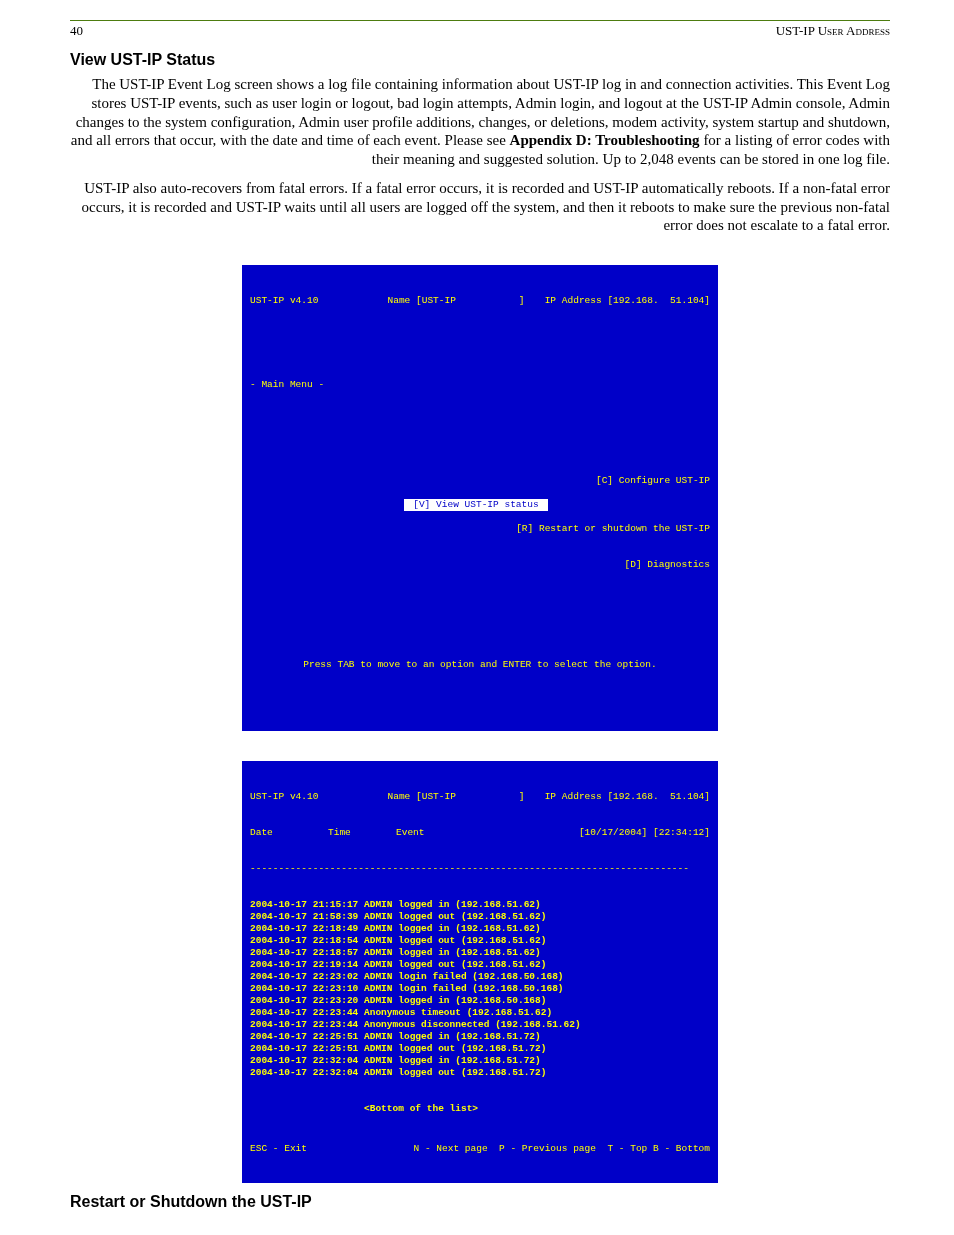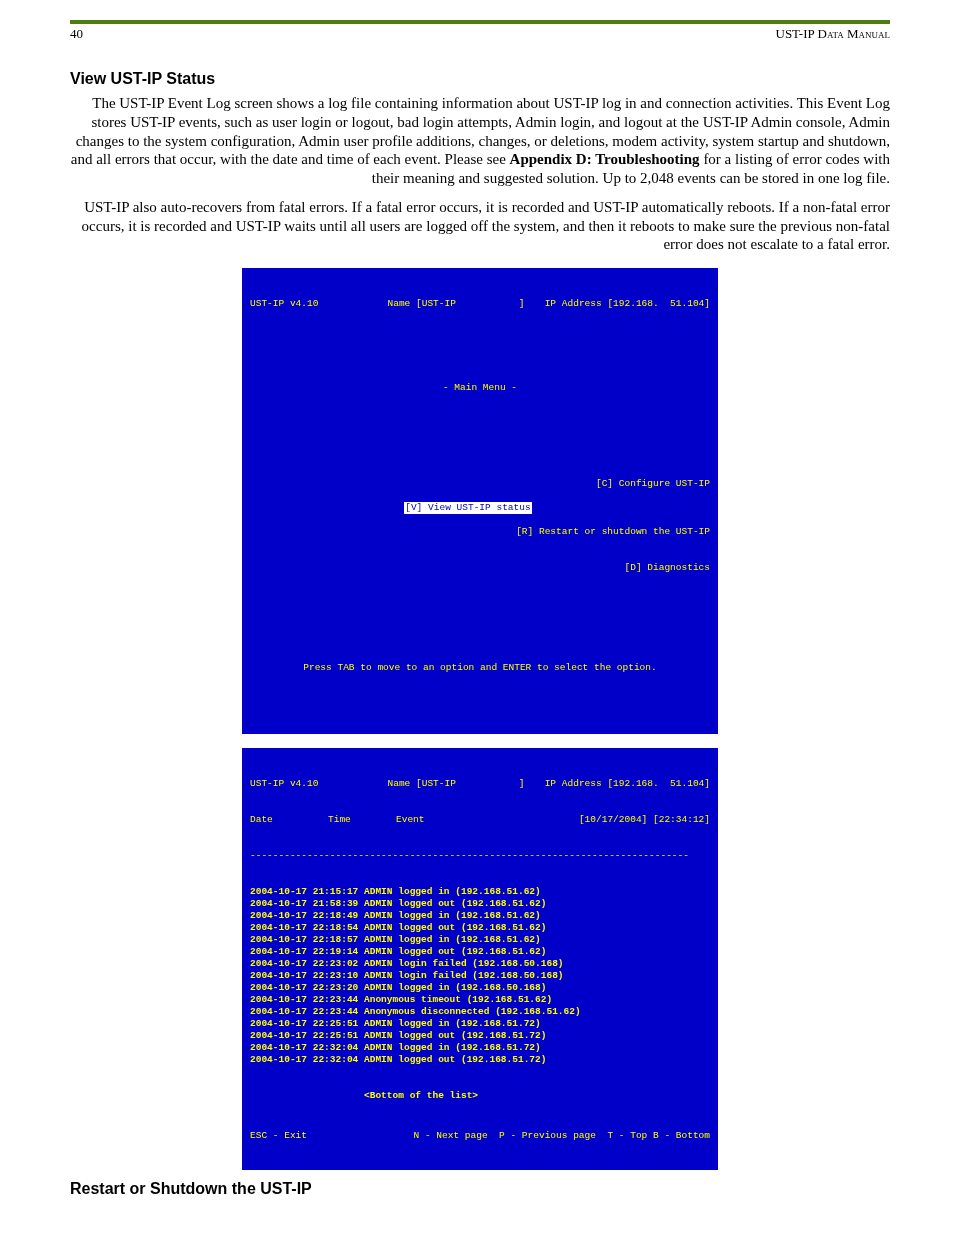--- a/index.html
+++ b/index.html
@@ -9,26 +9,26 @@
     font-family: "Times New Roman", Times, serif;
     font-size: 15px;
     color: #000;
   }
   .page {
     width: 820px;
     margin: 0 auto;
     padding: 20px 70px 40px 70px;
   }
   .top-rule {
-    border-top: 4px solid #4d7c0f;
+    border-top: 1px solid #4d7c0f;
     display: flex;
     justify-content: space-between;
     font-size: 13px;
     padding-top: 2px;
-    margin-bottom: 28px;
+    margin-bottom: 12px;
   }
   .top-rule .rh {
     font-variant: small-caps;
   }
   h2.section {
     font-family: Arial, Helvetica, sans-serif;
     font-weight: 900;
     font-size: 16px;
     margin: 10px 0 6px 0;
   }
@@ -38,52 +38,52 @@
     text-align: right;
   }
 
   .term {
     background: #0000c8;
     color: #fff;
     font-family: "Courier New", monospace;
     font-size: 9.5px;
     line-height: 12px;
     width: 460px;
-    margin: 14px auto 10px auto;
+    margin: 30px auto 10px auto;
     padding: 6px 8px 4px 8px;
     white-space: pre;
     overflow: hidden;
   }
   .term .hdr  { color: #ffff00; display: flex; }
   .term .hdr > span { display: inline-block; }
   .term .hdr .l { width: 140px; }
   .term .hdr .m { width: 160px; }
   .term .hdr .r { flex: 1; text-align: left; }
-  .term .center { text-align: center; color: #ffff00; }
+  .term .center { color: #ffff00; }
   .term .menu { margin-left: 120px; }
   .term .menu div { color: #ffff00; text-align: right; }
-  .term .menu div.sel { background: #fff; color: #0000c8; display: inline-block; padding: 0 1px; }
+  .term .menu div.sel { background: #fff; color: #0000c8; display: inline-block; padding: 0 9px; }
   .term .foot { color: #ffff00; text-align: center; margin-top: 40px; }
   .term .statline { color: #ffff00; margin: 6px 0 14px 2px; }
   .term .tblhdr { color: #ffff00; display: flex; gap: 8px; }
   .term .tblhdr .c1 { width: 70px; }
   .term .tblhdr .c2 { width: 60px; }
   .term .tblhdr .c3 { flex: 1; }
   .term .tblhdr .c4 { }
   .term .dashline { color: #ffff00; letter-spacing: 0; overflow: hidden; }
   .term .evlist div { color: #ffff00; font-weight: bold; }
   .term .bottomline { color: #ffff00; display: flex; justify-content: space-between; margin-top: 4px; }
 </style>
 </head>
 <body>
 
 <div class="page">
   <div class="top-rule">
     <span>40</span>
-    <span class="rh">UST-IP Data Manual</span>
+    <span class="rh">UST-IP User Address</span>
   </div>
 
   <h2 class="section">View UST-IP Status</h2>
 
   <p class="body">
     <span>The UST-IP Event Log screen shows a log file containing information about UST-IP log in and connection activities. This Event Log stores UST-IP events, such as user login or logout, bad login attempts, Admin login, and logout at the UST-IP Admin console, Admin changes to the system configuration, Admin user profile additions, changes, or deletions, modem activity, system startup and shutdown, and all errors that occur, with the date and time of each event.  Please see </span><b>Appendix D: Troubleshooting</b><span> for a listing of error codes with their meaning and suggested solution. Up to 2,048 events can be stored in one log file.</span>
   </p>
   <p class="body">UST-IP also auto-recovers from fatal errors. If a fatal error occurs, it is recorded and UST-IP automatically reboots. If a non-fatal error occurs, it is recorded and UST-IP waits until all users are logged off the system, and then it reboots to make sure the previous non-fatal error does not escalate to a fatal error.</p>
 
   <div class="term">

